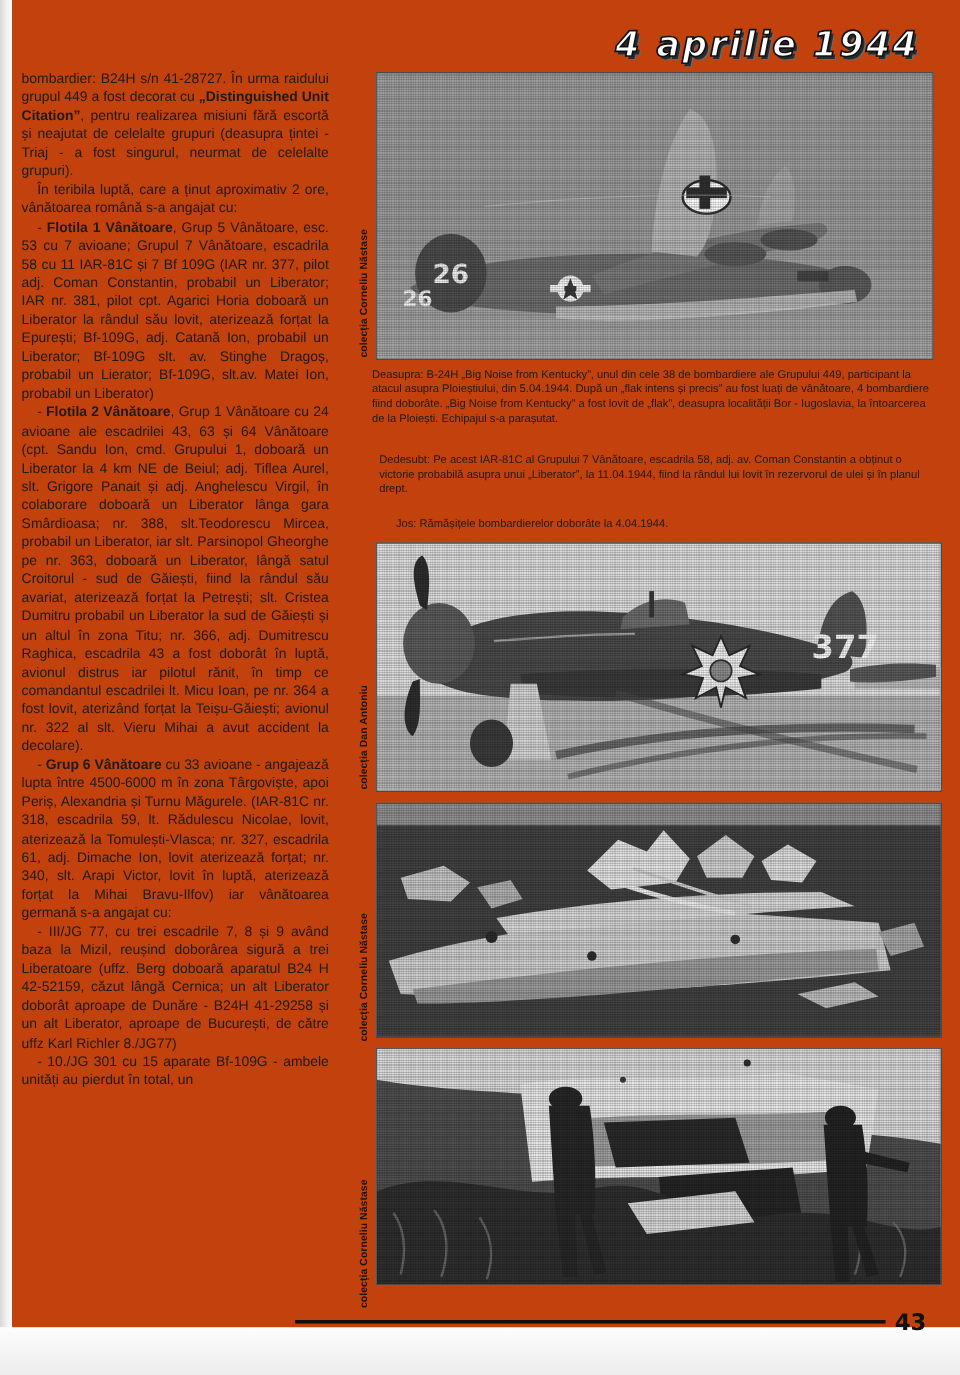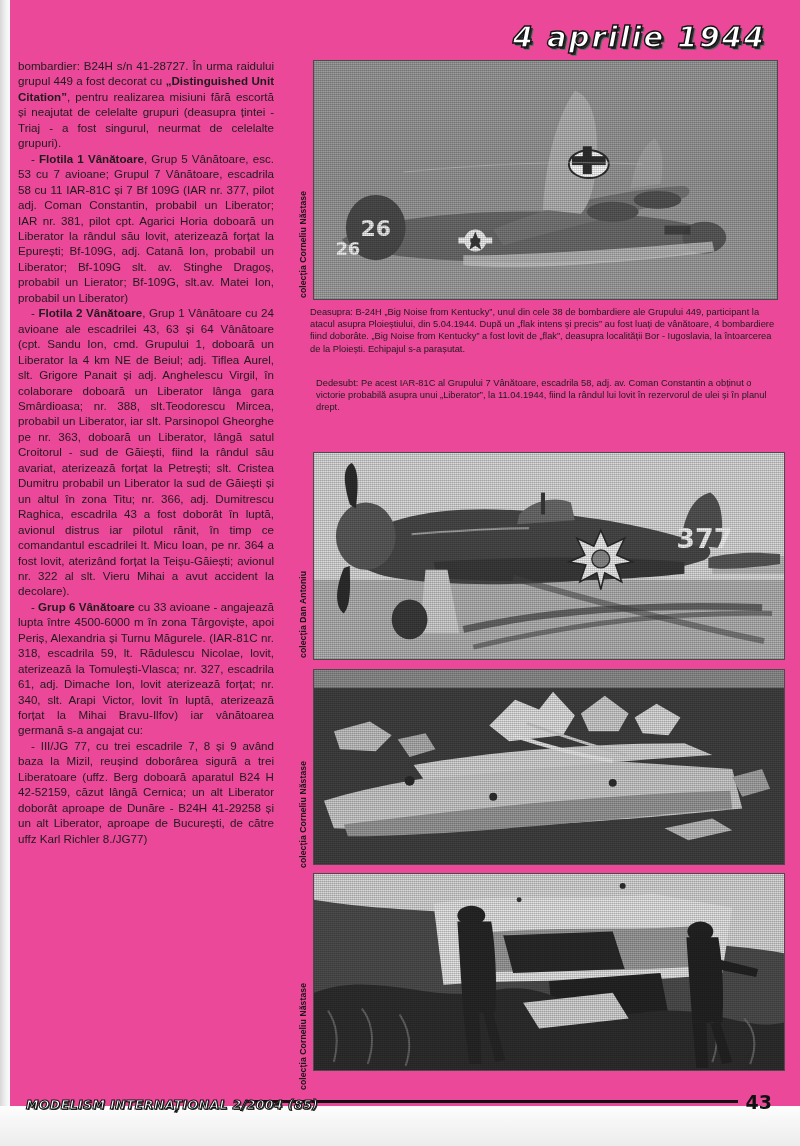--- a/index.html
+++ b/index.html
@@ -5,21 +5,21 @@
   * { box-sizing: border-box; margin: 0; padding: 0; }
   html, body {
     width: 800px; height: 1146px;
     background: #ffffff;
     font-family: "Liberation Sans", sans-serif;
     overflow: hidden;
   }
   #page {
     position: relative;
     width: 800px; height: 1146px;
-    background: #ec4899;
+    background: #c2410c;
   }
   
   #scan-edge-left {
     position: absolute; left: 0; top: 0; width: 10px; height: 1146px;
     background: linear-gradient(to right,#d8d8d8,#f2f2f2 60%,#fdfdfd);
   }
   #scan-edge-bottom {
     position: absolute; left: 0; bottom: 0; width: 800px; height: 40px;
     background: linear-gradient(to top,#ececec,#fdfdfd);
   }
@@ -125,24 +125,26 @@
 
 <div id="page">
 
   <div id="scan-edge-left"></div>
   <div id="scan-edge-bottom"></div>
 
   <div id="header-title">4 aprilie 1944</div>
 
   <div id="text-column">
       <p><span>bombardier: B24H s/n 41-28727. În urma raidului grupul 449 a fost decorat cu </span><b>„Distinguished Unit Citation”</b><span>, pentru realizarea misiuni fără escortă și neajutat de celelalte grupuri (deasupra țintei - Triaj - a fost singurul, neurmat de celelalte grupuri).</span></p>
+      <p class="indent"><span>În teribila luptă, care a ținut aproximativ 2 ore, vânătoarea română s-a angajat cu:</span></p>
       <p class="indent"><span>- </span><b>Flotila 1 Vânătoare</b><span>, Grup 5 Vânătoare, esc. 53 cu 7 avioane; Grupul 7 Vânătoare, escadrila 58 cu 11 IAR-81C și 7 Bf 109G (IAR nr. 377, pilot adj. Coman Constantin, probabil un Liberator; IAR nr. 381, pilot cpt. Agarici Horia doboară un Liberator la rândul său lovit, aterizează forțat la Epurești; Bf-109G, adj. Catană Ion, probabil un Liberator; Bf-109G slt. av. Stinghe Dragoș, probabil un Lierator; Bf-109G, slt.av. Matei Ion, probabil un Liberator)</span></p>
       <p class="indent"><span>- </span><b>Flotila 2 Vânătoare</b><span>, Grup 1 Vânătoare cu 24 avioane ale escadrilei 43, 63 și 64 Vânătoare (cpt. Sandu Ion, cmd. Grupului 1, doboară un Liberator la 4 km NE de Beiul; adj. Tiflea Aurel, slt. Grigore Panait și adj. Anghelescu Virgil, în colaborare doboară un Liberator lânga gara Smârdioasa; nr. 388, slt.Teodorescu Mircea, probabil un Liberator, iar slt. Parsinopol Gheorghe pe nr. 363, doboară un Liberator, lângă satul Croitorul - sud de Găiești, fiind la rândul său avariat, aterizează forțat la Petrești; slt. Cristea Dumitru probabil un Liberator la sud de Găiești și un altul în zona Titu; nr. 366, adj. Dumitrescu Raghica, escadrila 43 a fost doborât în luptă, avionul distrus iar pilotul rănit, în timp ce comandantul escadrilei lt. Micu Ioan, pe nr. 364 a fost lovit, aterizând forțat la Teișu-Găiești; avionul nr. 322 al slt. Vieru Mihai a avut accident la decolare).</span></p>
       <p class="indent"><span>- </span><b>Grup 6 Vânătoare</b><span> cu 33 avioane - angajează lupta între 4500-6000 m în zona Târgoviște, apoi Periș, Alexandria și Turnu Măgurele. (IAR-81C nr. 318, escadrila 59, lt. Rădulescu Nicolae, lovit, aterizează la Tomulești-Vlasca; nr. 327, escadrila 61, adj. Dimache Ion, lovit aterizează forțat; nr. 340, slt. Arapi Victor, lovit în luptă, aterizează forțat la Mihai Bravu-Ilfov) iar vânătoarea germană s-a angajat cu:</span></p>
       <p class="indent"><span>- III/JG 77, cu trei escadrile 7, 8 și 9 având baza la Mizil, reușind doborârea sigură a trei Liberatoare (uffz. Berg doboară aparatul B24 H 42-52159, căzut lângă Cernica; un alt Liberator doborât aproape de Dunăre - B24H 41-29258 și un alt Liberator, aproape de București, de către uffz Karl Richler 8./JG77)</span></p>
+      <p class="indent"><span>- 10./JG 301 cu 15 aparate Bf-109G - ambele unități au pierdut în total, un</span></p>
     </div>
 
   <div class="credit" style="left:298px; top:178px; height:120px;">colecția Corneliu Năstase</div>
 
   <div class="photo-frame" style="left:313px; top:60px; width:465px; height:240px;">
     <svg class="ph-svg" viewBox="0 0 465 240" preserveAspectRatio="none">
       <defs>
         <linearGradient id="skyg" x1="0" y1="0" x2="0" y2="1">
           <stop offset="0%" stop-color="#9d9d9d"></stop>
             <stop offset="55%" stop-color="#9a9a9a"></stop>
@@ -181,20 +183,21 @@
 
       <path d="M90 112 C170 104 250 100 330 104" stroke="#d2d2d2" stroke-width="1" fill="none" opacity=".5"></path>
     </svg>
     <div class="grain"></div>
   </div>
 
   <div class="caption" style="left:310px; top:306px; width:472px;">Deasupra: B-24H „Big Noise from Kentucky”, unul din cele 38 de bombardiere ale Grupului 449, participant la atacul asupra Ploieștiului, din 5.04.1944. După un „flak intens și precis” au fost luați de vânătoare, 4 bombardiere fiind doborâte. „Big Noise from Kentucky” a fost lovit de „flak”, deasupra localității Bor - Iugoslavia, la întoarcerea de la Ploiești. Echipajul s-a parașutat.</div>
 
   <div class="caption" style="left:316px; top:377px; width:460px;">Dedesubt: Pe acest IAR-81C al Grupului 7 Vânătoare, escadrila 58, adj. av. Coman Constantin a obținut o victorie probabilă asupra unui „Liberator”, la 11.04.1944, fiind la rândul lui lovit în rezervorul de ulei și în planul drept.</div>
 
+  <div class="caption" style="left:330px; top:430px; width:432px;">Jos: Rămășițele bombardierelor doborâte la 4.04.1944.</div>
 
   <div class="credit" style="left:298px; top:538px; height:120px;">colecția Dan Antoniu</div>
 
   <div class="photo-frame" style="left:313px; top:452px; width:472px; height:208px;">
     <svg class="ph-svg" viewBox="0 0 472 208" preserveAspectRatio="none">
       <rect width="472" height="208" fill="#dcdcdc"></rect>
       <rect y="128" width="472" height="80" fill="#b4b4b4"></rect>
 
       <rect x="400" y="104" width="72" height="18" fill="#bdbdbd"></rect>
 
@@ -304,16 +307,15 @@
       </g>
 
       <path d="M210 130 L300 120 L316 146 L226 156 Z" fill="#e9e9e9" opacity=".9"></path>
       <circle cx="310" cy="12" r="3" fill="#2f2f2f"></circle>
       <circle cx="206" cy="26" r="2.5" fill="#3a3a3a"></circle>
     </svg>
     <div class="grain"></div>
   </div>
 
   <div id="footer-rule"></div>
-  <div id="footer-masthead">MODELISM INTERNAȚIONAL 2/2004 (85)</div>
   <div id="footer-pagenum">43</div>
 
 </div>
 
 </body></html>

